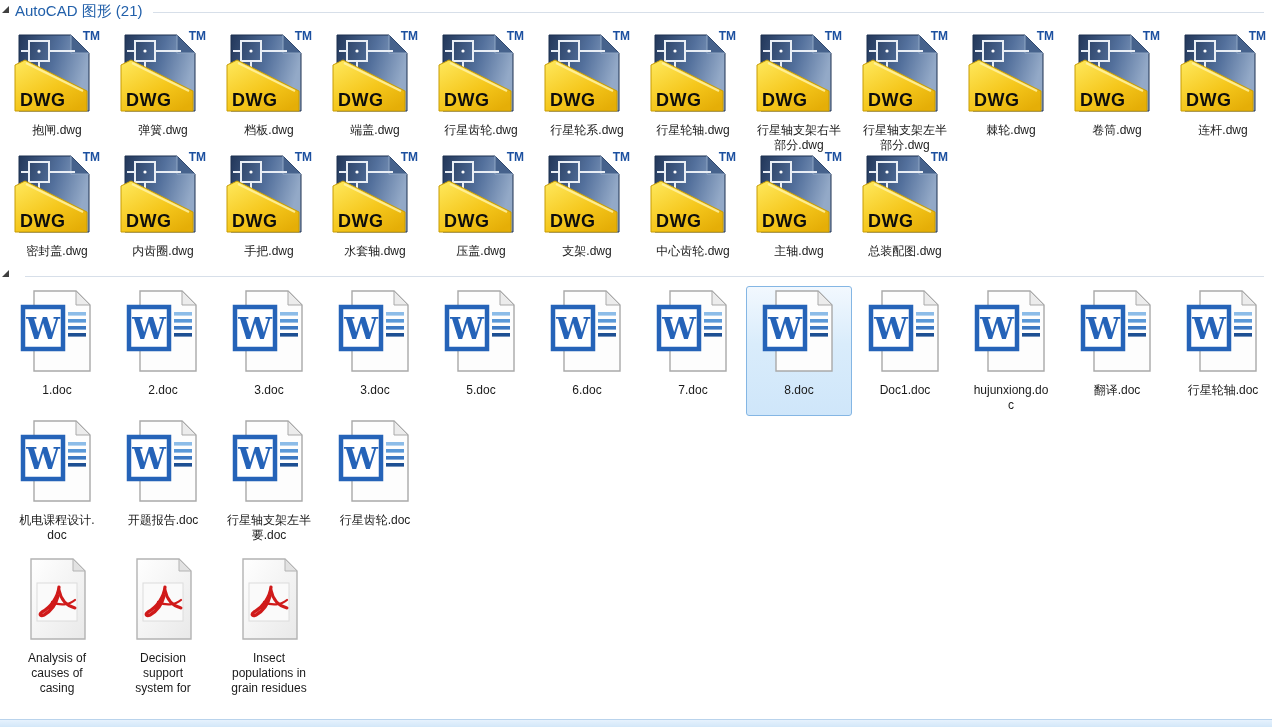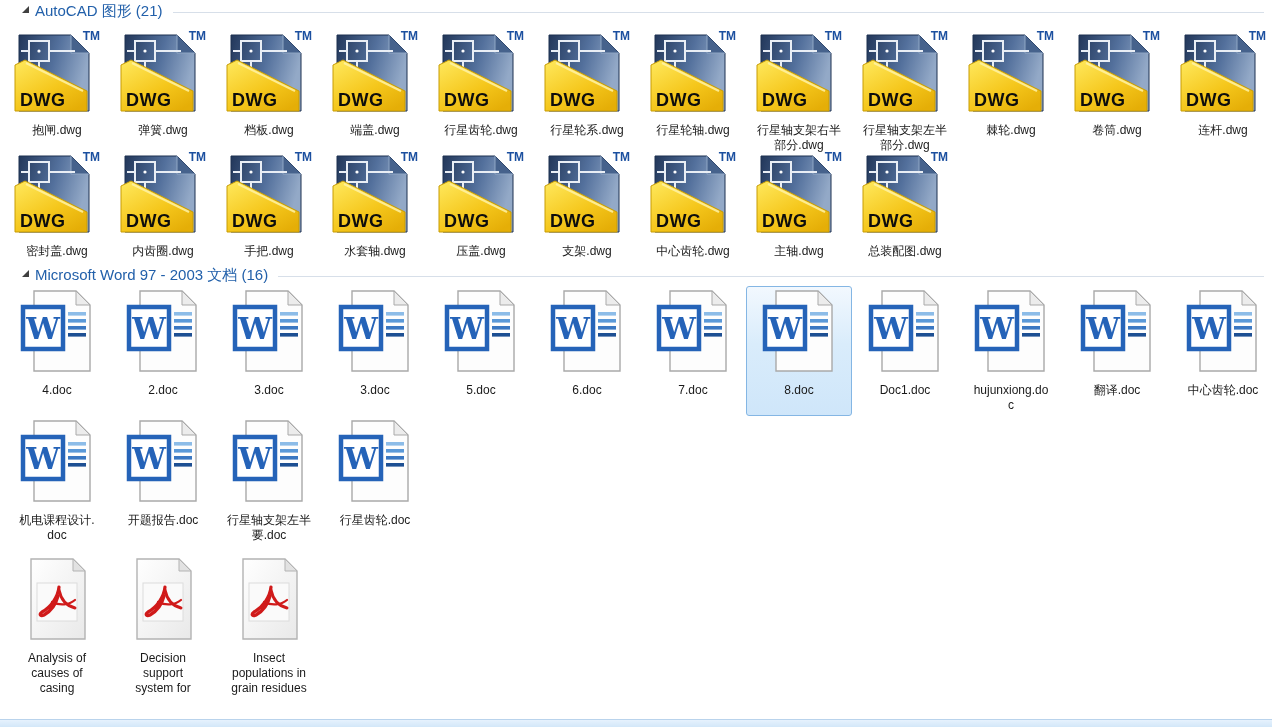--- a/index.html
+++ b/index.html
@@ -1,20 +1,20 @@
 <!DOCTYPE html>
 <html><head>
 <meta charset="utf-8">
 <style>
   html,body{margin:0;padding:0;background:#ffffff;width:1272px;height:727px;overflow:hidden;
     font-family:"Liberation Sans","DejaVu Sans",sans-serif;}
   .file-list{width:1272px;}
   
   .group{margin:0;}
-  .group-header{display:flex;align-items:center;height:22px;padding-left:20px;}
+  .group-header{display:flex;align-items:center;height:22px;padding-left:0;}
   .tri{width:0;height:0;border-bottom:7px solid #404040;border-left:7px solid transparent;
     margin:0 6px 3px 2px;cursor:pointer;}
   .group-label{color:#2260aa;font-size:15px;white-space:nowrap;cursor:pointer;}
   .group-rule{flex:1 1 auto;height:1px;background:#d7dfe9;margin:2px 8px 0 10px;}
   .group-pdf{margin-top:6px;}
   
   .grid{display:flex;flex-wrap:wrap;width:1280px;padding-left:4px;align-content:flex-start;}
   .tile{width:106px;display:flex;flex-direction:column;align-items:center;
     border:1px solid transparent;box-sizing:border-box;border-radius:3px;padding-top:2px;}
   .group-dwg .tile{height:121px;}
@@ -649,36 +649,35 @@
     <line x1="13" y1="38" x2="70" y2="66" stroke="#fff3a6" stroke-width="2" opacity="0.85"></line>
     <text x="7" y="81" font-size="18" font-weight="bold" fill="#0d0d0d" letter-spacing="0.5">DWG</text>
   </svg></span>
     <div class="label">总装配图.dwg</div>
   </div>
       </div>
   </section>
     <section class="group group-doc">
     <div class="group-header">
       <span class="tri"></span>
-      <span class="group-label">Microsoft Word 97 - 2003 文档 (16)</span>
       <span class="group-rule"></span>
     </div>
     <div class="grid">
         <div class="tile">
     <span class="icon-slot"><svg width="74" height="84" viewBox="0 0 74 84">
     <polygon points="14,2 56,2 70,16 70,82 14,82" fill="#fdfdfd" stroke="#a9a9a9" stroke-width="1.4"></polygon>
     <polygon points="56,2 70,16 56,16" fill="#ececec" stroke="#a9a9a9" stroke-width="1"></polygon>
     <rect x="48" y="23" width="18" height="3.6" fill="#8cbce8"></rect>
     <rect x="48" y="30" width="18" height="3.6" fill="#5b99d8"></rect>
     <rect x="48" y="37" width="18" height="3.6" fill="#3a77c2"></rect>
     <rect x="48" y="44" width="18" height="3.6" fill="#1d4f93"></rect>
     <rect x="3" y="18" width="40" height="42" fill="#ffffff" stroke="#2563b8" stroke-width="4.5"></rect>
     <text x="23" y="50" text-anchor="middle" font-size="30" font-weight="bold" font-family="DejaVu Serif, serif" fill="#2563b8">W</text>
   </svg></span>
-    <div class="label">4.doc</div>
+    <div class="label">1.doc</div>
   </div>
         <div class="tile">
     <span class="icon-slot"><svg width="74" height="84" viewBox="0 0 74 84">
     <polygon points="14,2 56,2 70,16 70,82 14,82" fill="#fdfdfd" stroke="#a9a9a9" stroke-width="1.4"></polygon>
     <polygon points="56,2 70,16 56,16" fill="#ececec" stroke="#a9a9a9" stroke-width="1"></polygon>
     <rect x="48" y="23" width="18" height="3.6" fill="#8cbce8"></rect>
     <rect x="48" y="30" width="18" height="3.6" fill="#5b99d8"></rect>
     <rect x="48" y="37" width="18" height="3.6" fill="#3a77c2"></rect>
     <rect x="48" y="44" width="18" height="3.6" fill="#1d4f93"></rect>
     <rect x="3" y="18" width="40" height="42" fill="#ffffff" stroke="#2563b8" stroke-width="4.5"></rect>
@@ -808,21 +807,21 @@
     <span class="icon-slot"><svg width="74" height="84" viewBox="0 0 74 84">
     <polygon points="14,2 56,2 70,16 70,82 14,82" fill="#fdfdfd" stroke="#a9a9a9" stroke-width="1.4"></polygon>
     <polygon points="56,2 70,16 56,16" fill="#ececec" stroke="#a9a9a9" stroke-width="1"></polygon>
     <rect x="48" y="23" width="18" height="3.6" fill="#8cbce8"></rect>
     <rect x="48" y="30" width="18" height="3.6" fill="#5b99d8"></rect>
     <rect x="48" y="37" width="18" height="3.6" fill="#3a77c2"></rect>
     <rect x="48" y="44" width="18" height="3.6" fill="#1d4f93"></rect>
     <rect x="3" y="18" width="40" height="42" fill="#ffffff" stroke="#2563b8" stroke-width="4.5"></rect>
     <text x="23" y="50" text-anchor="middle" font-size="30" font-weight="bold" font-family="DejaVu Serif, serif" fill="#2563b8">W</text>
   </svg></span>
-    <div class="label">中心齿轮.doc</div>
+    <div class="label">行星轮轴.doc</div>
   </div>
         <div class="tile">
     <span class="icon-slot"><svg width="74" height="84" viewBox="0 0 74 84">
     <polygon points="14,2 56,2 70,16 70,82 14,82" fill="#fdfdfd" stroke="#a9a9a9" stroke-width="1.4"></polygon>
     <polygon points="56,2 70,16 56,16" fill="#ececec" stroke="#a9a9a9" stroke-width="1"></polygon>
     <rect x="48" y="23" width="18" height="3.6" fill="#8cbce8"></rect>
     <rect x="48" y="30" width="18" height="3.6" fill="#5b99d8"></rect>
     <rect x="48" y="37" width="18" height="3.6" fill="#3a77c2"></rect>
     <rect x="48" y="44" width="18" height="3.6" fill="#1d4f93"></rect>
     <rect x="3" y="18" width="40" height="42" fill="#ffffff" stroke="#2563b8" stroke-width="4.5"></rect>

